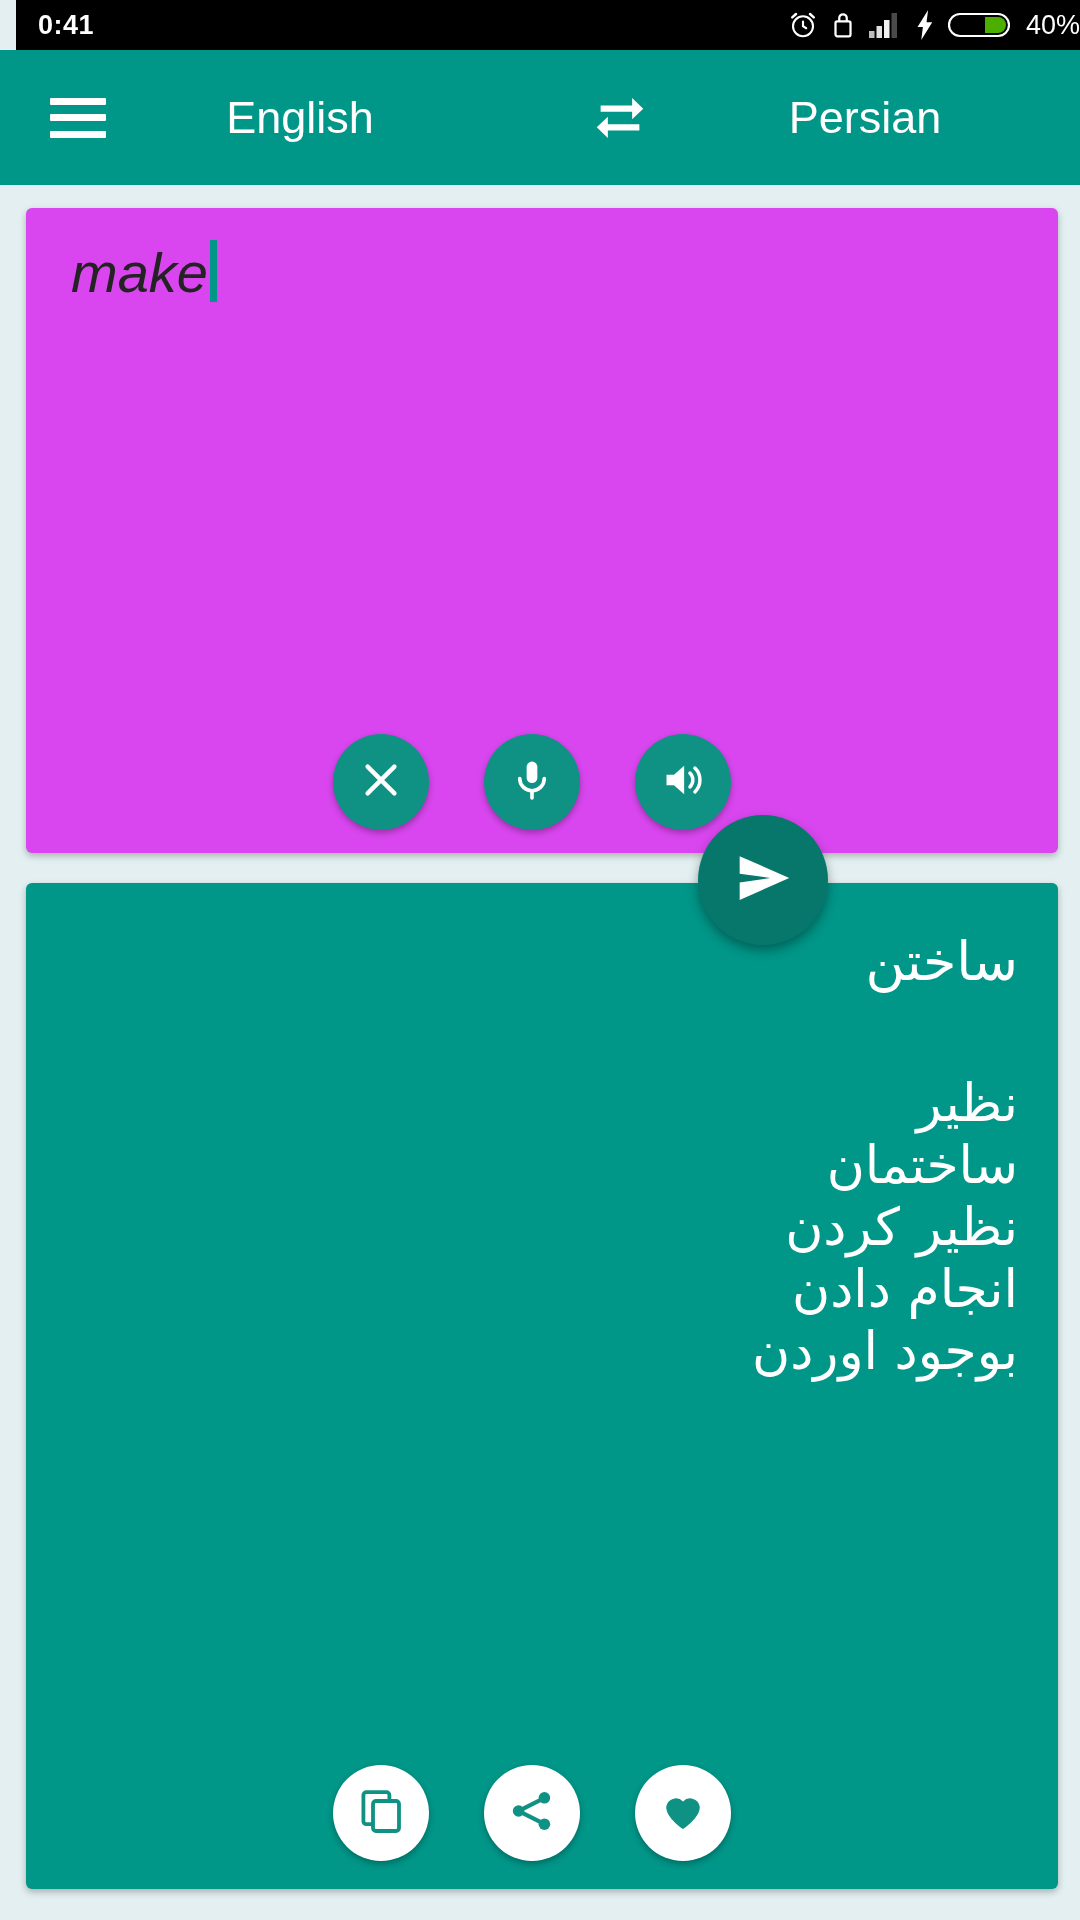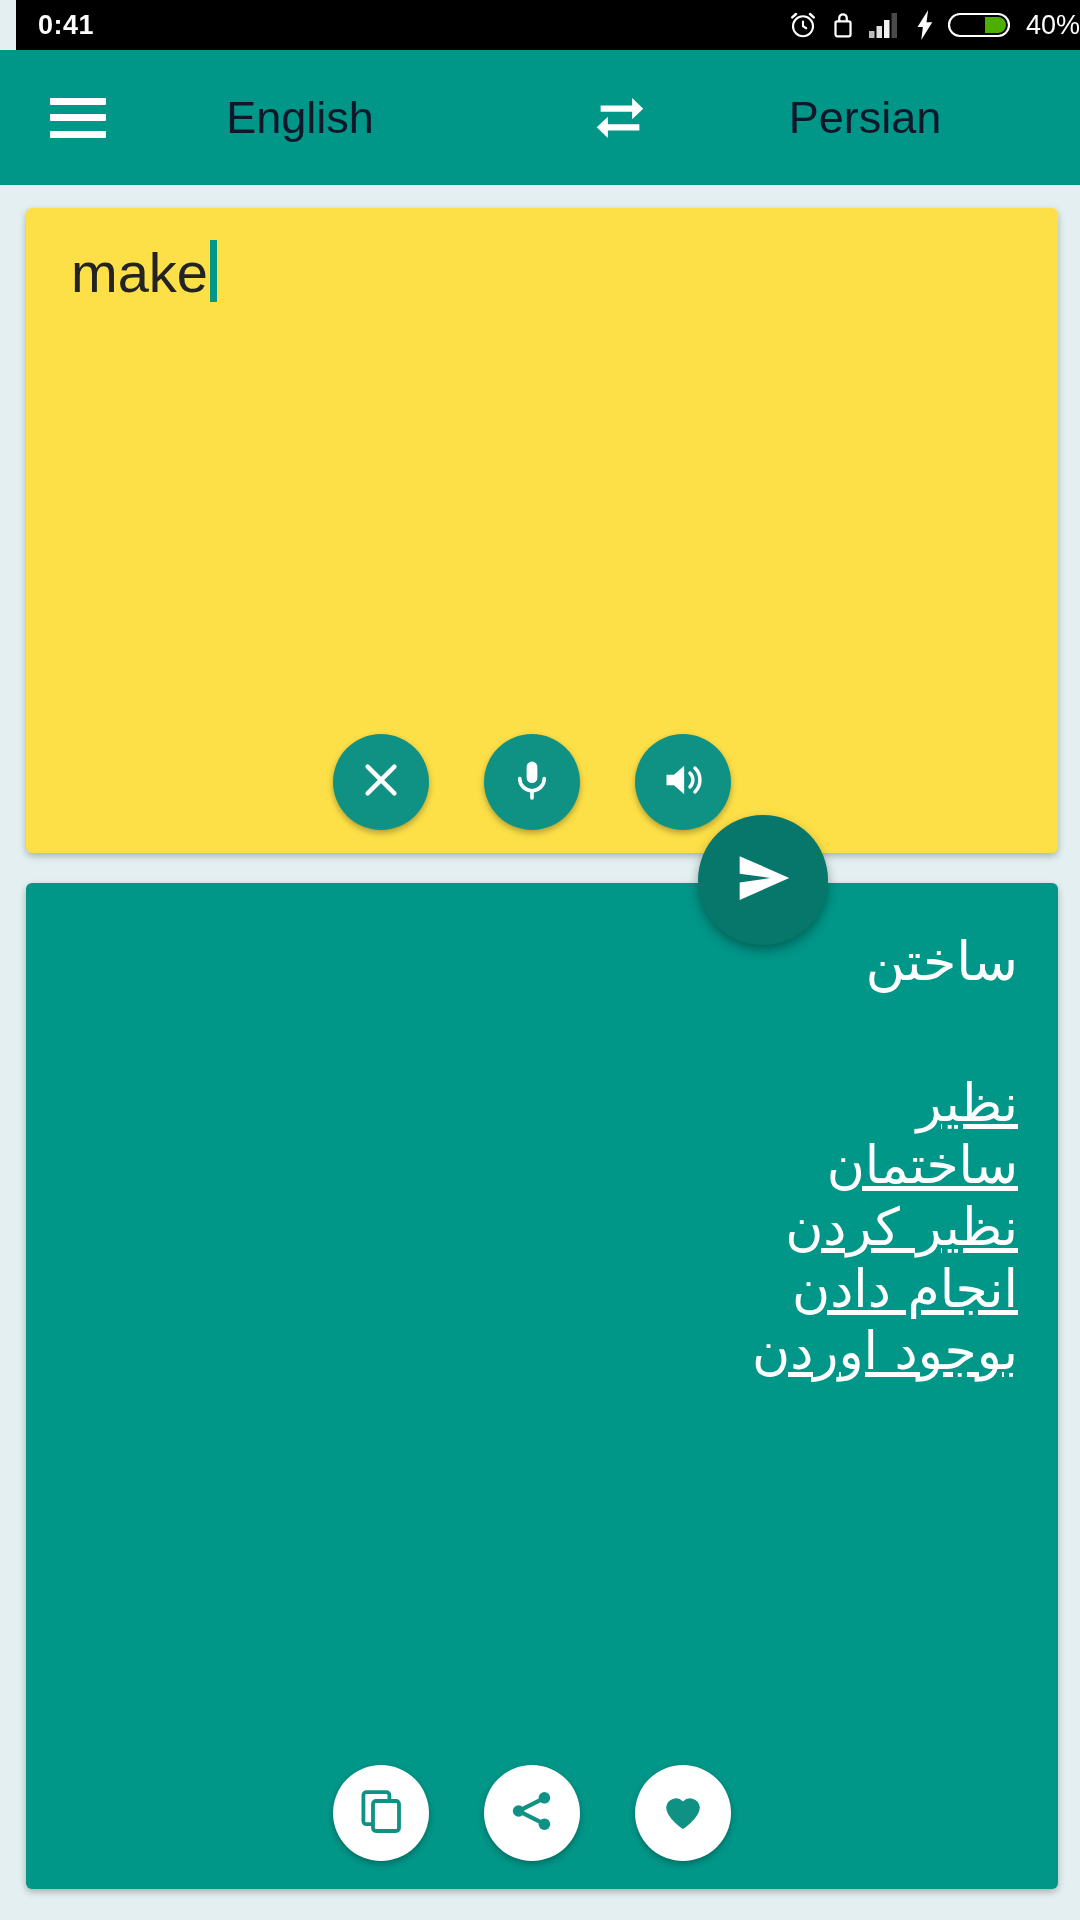--- a/index.html
+++ b/index.html
@@ -26,33 +26,34 @@
   .appbar {
     position:absolute; top:50px; left:0; width:1080px; height:135px;
     background:#009688; display:flex; align-items:center;
   }
   .hamburger {
     width:56px; height:40px; margin-left:50px;
     display:flex; flex-direction:column; justify-content:space-between;
   }
   .hamburger span { display:block; height:7px; background:#fff; border-radius:1px; }
   .lang {
-    color:#0f172a; font-size:45px; font-weight:400; line-height:1;
+    color:#ffffff; font-size:45px; font-weight:400; line-height:1;
     text-align:center; white-space:nowrap;
   }
   .lang-src { position:absolute; left:160px; width:280px; }
   .lang-dst { position:absolute; right:65px; width:300px; }
   .swap-btn { position:absolute; left:578px; width:84px; height:84px;
               display:flex; align-items:center; justify-content:center; }
 
   
   .card-input {
     position:absolute; left:26px; top:208px; width:1032px; height:645px;
-    background:#fde047; border-radius:6px;
+    background:#d946ef; border-radius:6px;
     box-shadow:0 3px 7px rgba(0,0,0,.26);
+    font-style:italic;
   }
   .input-text {
     position:absolute; left:45px; top:30px; right:40px;
     font-size:56px; color:#232323; line-height:1.25;
     display:flex; align-items:flex-start;
   }
   .caret {
     display:inline-block; width:7px; height:62px; background:#009688;
     margin-left:2px; margin-top:2px;
   }
@@ -86,21 +87,21 @@
     position:absolute; right:40px; top:45px;
     color:#fff; font-size:54px; direction:rtl; text-align:right;
     font-family:"DejaVu Sans", sans-serif; line-height:1.25;
   }
   .out-list {
     position:absolute; right:40px; top:190px;
     color:#fff; font-size:52px; direction:rtl; text-align:right;
     font-family:"DejaVu Sans", sans-serif; line-height:1.19;
     list-style:none;
   }
-  .out-list li { white-space:nowrap;text-decoration:underline; }
+  .out-list li { white-space:nowrap; }
   .output-actions {
     position:absolute; left:0; right:0; bottom:28px;
     display:flex; justify-content:center; align-items:center; gap:55px;
     padding-right:20px;
   }
   .fab-white {
     width:96px; height:96px; border-radius:50%;
     background:#fff; display:flex; align-items:center; justify-content:center;
     box-shadow:0 3px 6px rgba(0,0,0,.28);
   }

